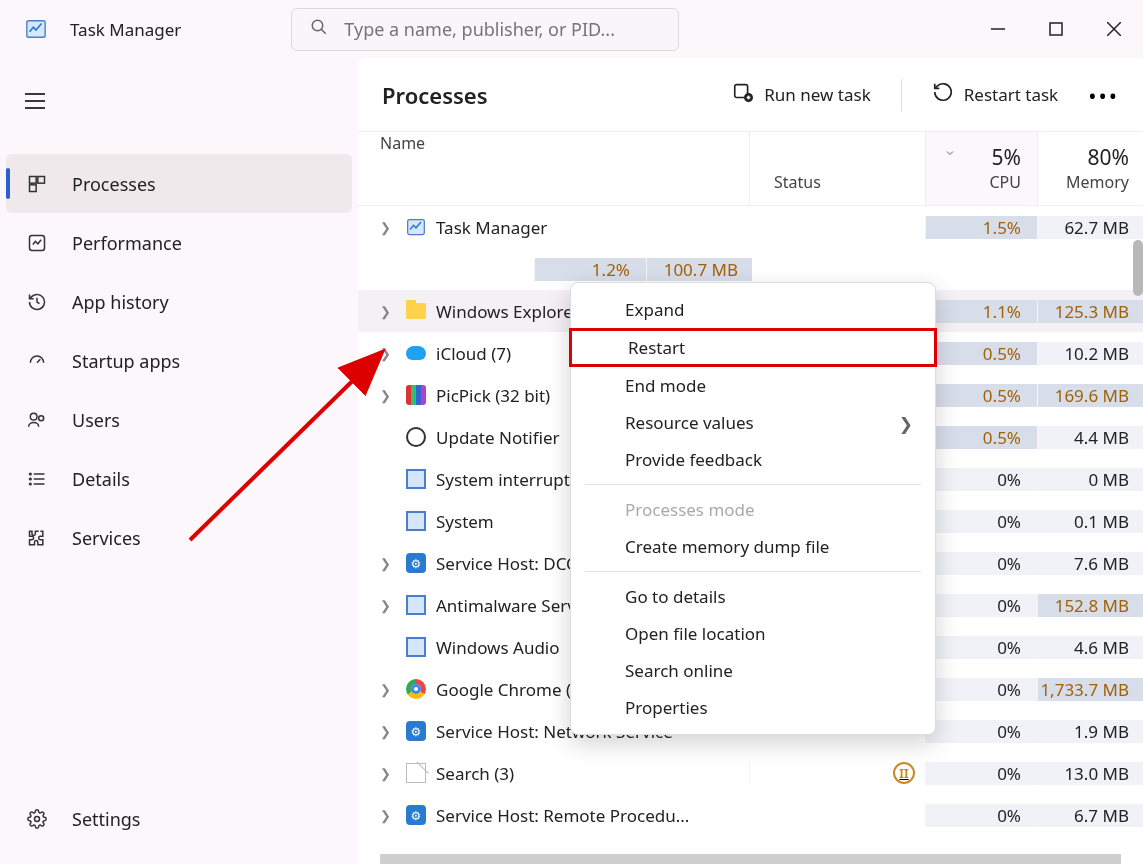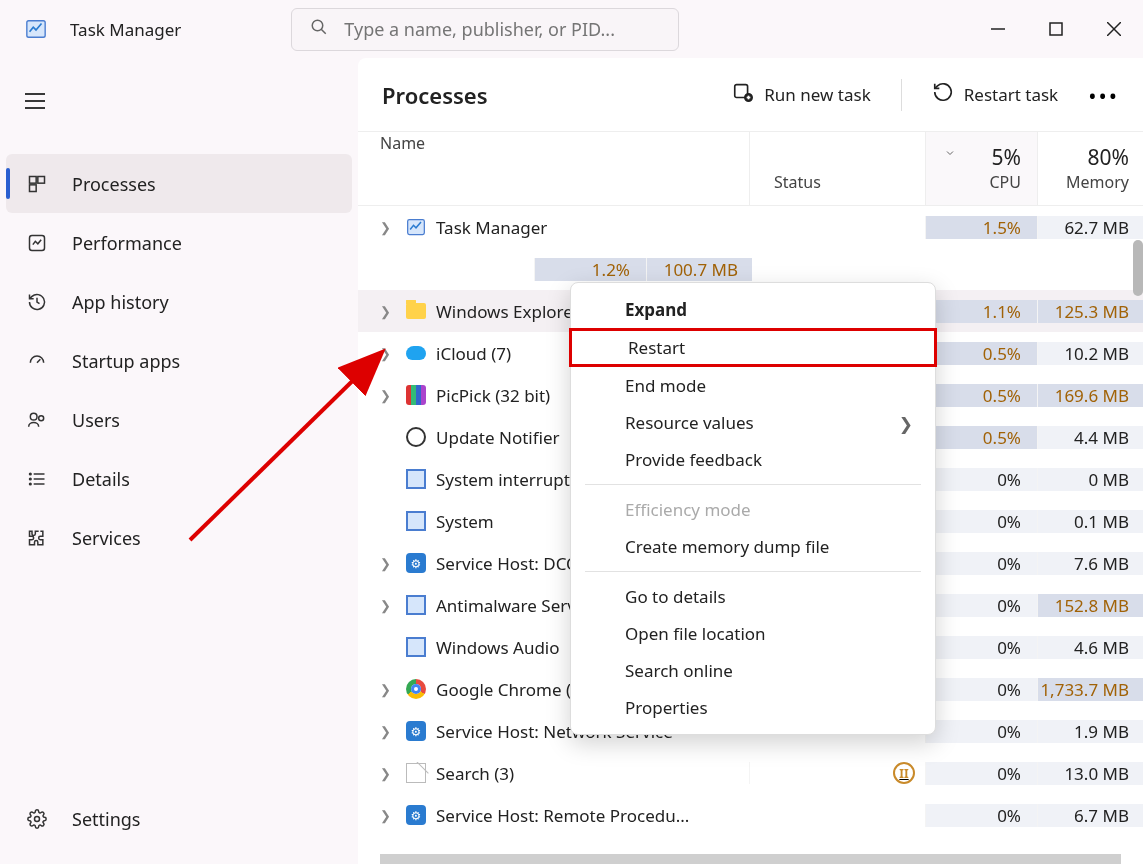--- a/index.html
+++ b/index.html
@@ -55,21 +55,21 @@
 .cell-cpu { width: 112px; text-align: right; padding-right: 16px; font-size: 17px; border-left: 1px solid #f4f4f4; }
 .cell-memory { width: 106px; text-align: right; padding-right: 14px; font-size: 17px; border-left: 1px solid #f4f4f4; }
 .expand-chev { width: 16px; color: #888; font-size: 13px; }
 .proc-icon { width: 20px; height: 20px; display: inline-flex; align-items: center; justify-content: center; }
 .hl-med  { background: #d8ddea; color: #a16207; }
 .hl-light { background: #f0f2f7; color: #222; }
 
 
 .context-menu { position: absolute; left: 570px; top: 282px; width: 366px; background: #fff; border: 1px solid #ddd; border-radius: 8px; box-shadow: 0 8px 24px rgba(0,0,0,0.18); padding: 8px 0; z-index: 50; }
 .cm-item { padding: 7px 54px; font-size: 17px; color: #222; cursor: pointer; position: relative; }
-.cm-item.bold { font-weight: 700; }
+.cm-item.bold { font-weight: 400; }
 .cm-item.disabled { color: #aaa; cursor: default; }
 .cm-item.highlight { border: 3px solid #d00; margin: 0 -2px; padding: 5px 56px; }
 .cm-sep { height: 1px; background: #e2e2e2; margin: 6px 14px; }
 .cm-sub-chev { position: absolute; right: 22px; top: 50%; transform: translateY(-50%); color: #666; }
 
 
 .arrow-annot { position: absolute; left: 170px; top: 340px; pointer-events: none; z-index: 60; }
 
 
 .vscrollbar { position: absolute; right: 0; top: 34px; width: 10px; height: 56px; background: #b8b8b8; border-radius: 5px; }
@@ -465,21 +465,21 @@
   </div>
 </div>
 
 <div class="context-menu" id="context-menu">
     <div class="cm-item bold">Expand</div>
     <div class="cm-item highlight">Restart</div>
     <div class="cm-item">End mode</div>
     <div class="cm-item">Resource values<span class="cm-sub-chev">❯</span></div>
     <div class="cm-item">Provide feedback</div>
     <div class="cm-sep"></div>
-    <div class="cm-item disabled">Efficiency mode</div>
+    <div class="cm-item disabled">Processes mode</div>
     <div class="cm-item">Create memory dump file</div>
     <div class="cm-sep"></div>
     <div class="cm-item">Go to details</div>
     <div class="cm-item">Open file location</div>
     <div class="cm-item">Search online</div>
     <div class="cm-item">Properties</div>
   </div>
 
 <svg class="arrow-annot" width="230" height="220">
   <defs>

